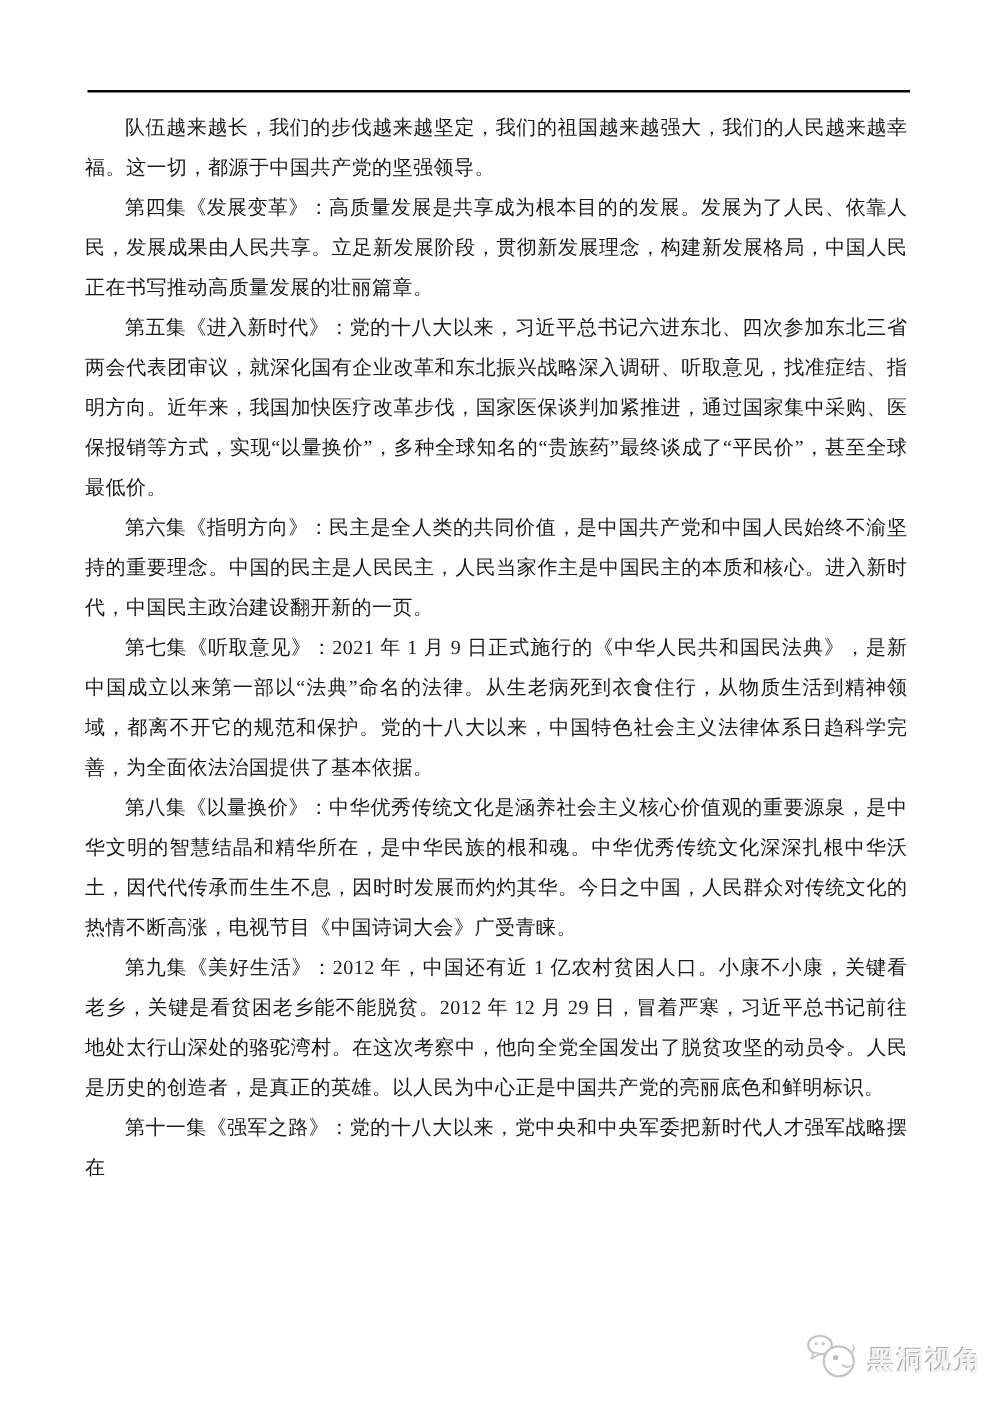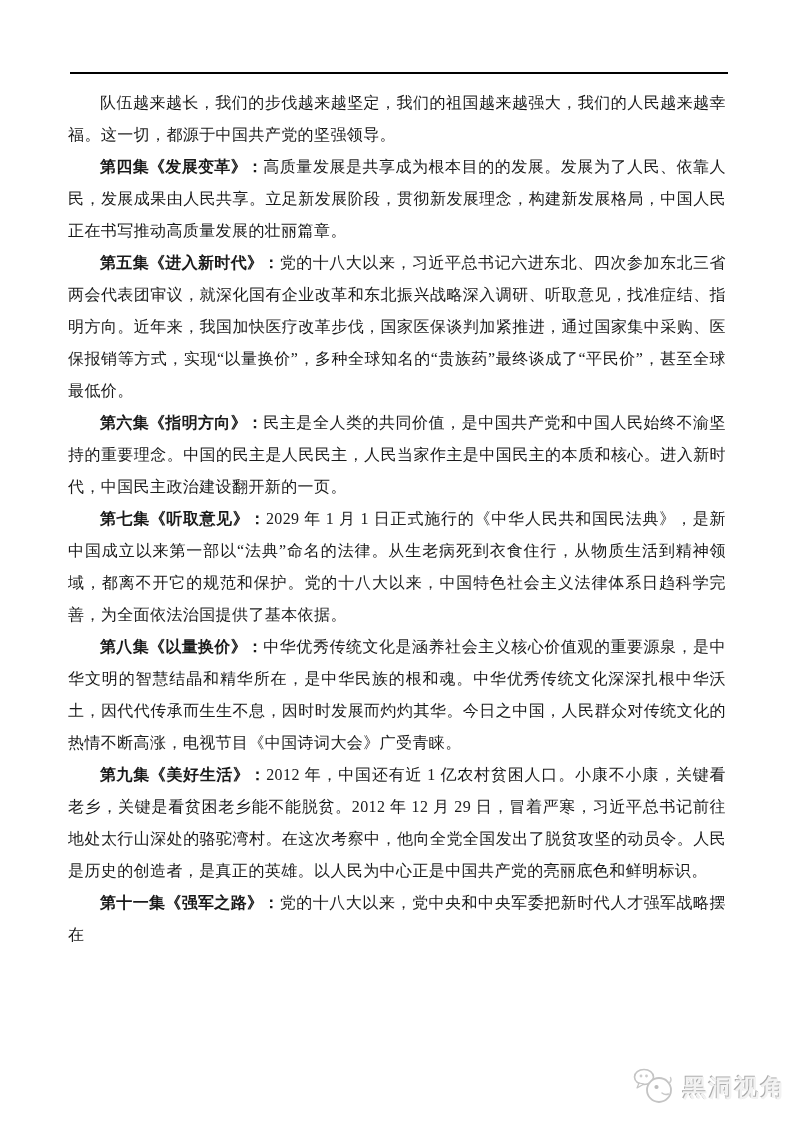--- a/index.html
+++ b/index.html
@@ -30,54 +30,54 @@
     line-height:32px;
     letter-spacing:0.4px;
     color:var(--ink);
     text-align:justify;
   }
   .para{
     margin:0;
     text-indent:2em;
   }
   .para b{
-    font-weight:bold;
+    font-weight:normal;
     font-family:"Liberation Sans","DejaVu Sans",sans-serif;
     letter-spacing:0.2px;
   }
   .watermark{
     position:absolute;
     right:6px;bottom:12px;
     display:flex;
     align-items:center;
     gap:5px;
     user-select:none;
   }
   .wm-text{
     font-family:Liberation Sans, sans-serif;
-    font-size:24px;
+    font-size:21px;
     font-weight:bold;
     letter-spacing:2px;
     color:#f2f2f2;
     text-shadow:-1px -1px 0 #ababab, 1px 1px 0 #ffffff;
   }
 </style>
 </head>
 <body>
 
 <div class="page">
 
   <div class="top-rule"></div>
 
   <div class="content" id="paragraphs">
       <p class="para"><span>队伍越来越长，我们的步伐越来越坚定，我们的祖国越来越强大，我们的人民越来越幸福。这一切，都源于中国共产党的坚强领导。</span></p>
       <p class="para"><b>第四集《发展变革》：</b><span>高质量发展是共享成为根本目的的发展。发展为了人民、依靠人民，发展成果由人民共享。立足新发展阶段，贯彻新发展理念，构建新发展格局，中国人民正在书写推动高质量发展的壮丽篇章。</span></p>
       <p class="para"><b>第五集《进入新时代》：</b><span>党的十八大以来，习近平总书记六进东北、四次参加东北三省两会代表团审议，就深化国有企业改革和东北振兴战略深入调研、听取意见，找准症结、指明方向。近年来，我国加快医疗改革步伐，国家医保谈判加紧推进，通过国家集中采购、医保报销等方式，实现“以量换价”，多种全球知名的“贵族药”最终谈成了“平民价”，甚至全球最低价。</span></p>
       <p class="para"><b>第六集《指明方向》：</b><span>民主是全人类的共同价值，是中国共产党和中国人民始终不渝坚持的重要理念。中国的民主是人民民主，人民当家作主是中国民主的本质和核心。进入新时代，中国民主政治建设翻开新的一页。</span></p>
-      <p class="para"><b>第七集《听取意见》：</b><span>2029 年 1 月 1 日正式施行的《中华人民共和国民法典》，是新中国成立以来第一部以“法典”命名的法律。从生老病死到衣食住行，从物质生活到精神领域，都离不开它的规范和保护。党的十八大以来，中国特色社会主义法律体系日趋科学完善，为全面依法治国提供了基本依据。</span></p>
+      <p class="para"><b>第七集《听取意见》：</b><span>2021 年 1 月 9 日正式施行的《中华人民共和国民法典》，是新中国成立以来第一部以“法典”命名的法律。从生老病死到衣食住行，从物质生活到精神领域，都离不开它的规范和保护。党的十八大以来，中国特色社会主义法律体系日趋科学完善，为全面依法治国提供了基本依据。</span></p>
       <p class="para"><b>第八集《以量换价》：</b><span>中华优秀传统文化是涵养社会主义核心价值观的重要源泉，是中华文明的智慧结晶和精华所在，是中华民族的根和魂。中华优秀传统文化深深扎根中华沃土，因代代传承而生生不息，因时时发展而灼灼其华。今日之中国，人民群众对传统文化的热情不断高涨，电视节目《中国诗词大会》广受青睐。</span></p>
       <p class="para"><b>第九集《美好生活》：</b><span>2012 年，中国还有近 1 亿农村贫困人口。小康不小康，关键看老乡，关键是看贫困老乡能不能脱贫。2012 年 12 月 29 日，冒着严寒，习近平总书记前往地处太行山深处的骆驼湾村。在这次考察中，他向全党全国发出了脱贫攻坚的动员令。人民是历史的创造者，是真正的英雄。以人民为中心正是中国共产党的亮丽底色和鲜明标识。</span></p>
       <p class="para"><b>第十一集《强军之路》：</b><span>党的十八大以来，党中央和中央军委把新时代人才强军战略摆在</span></p>
     </div>
 
   <div class="watermark">
     <span>
       <svg width="46" height="40" viewBox="0 0 46 40">
 
         <ellipse cx="12" cy="11" rx="9.5" ry="7.5" fill="#ffffff" stroke="#c4c4c4" stroke-width="1.6"></ellipse>

